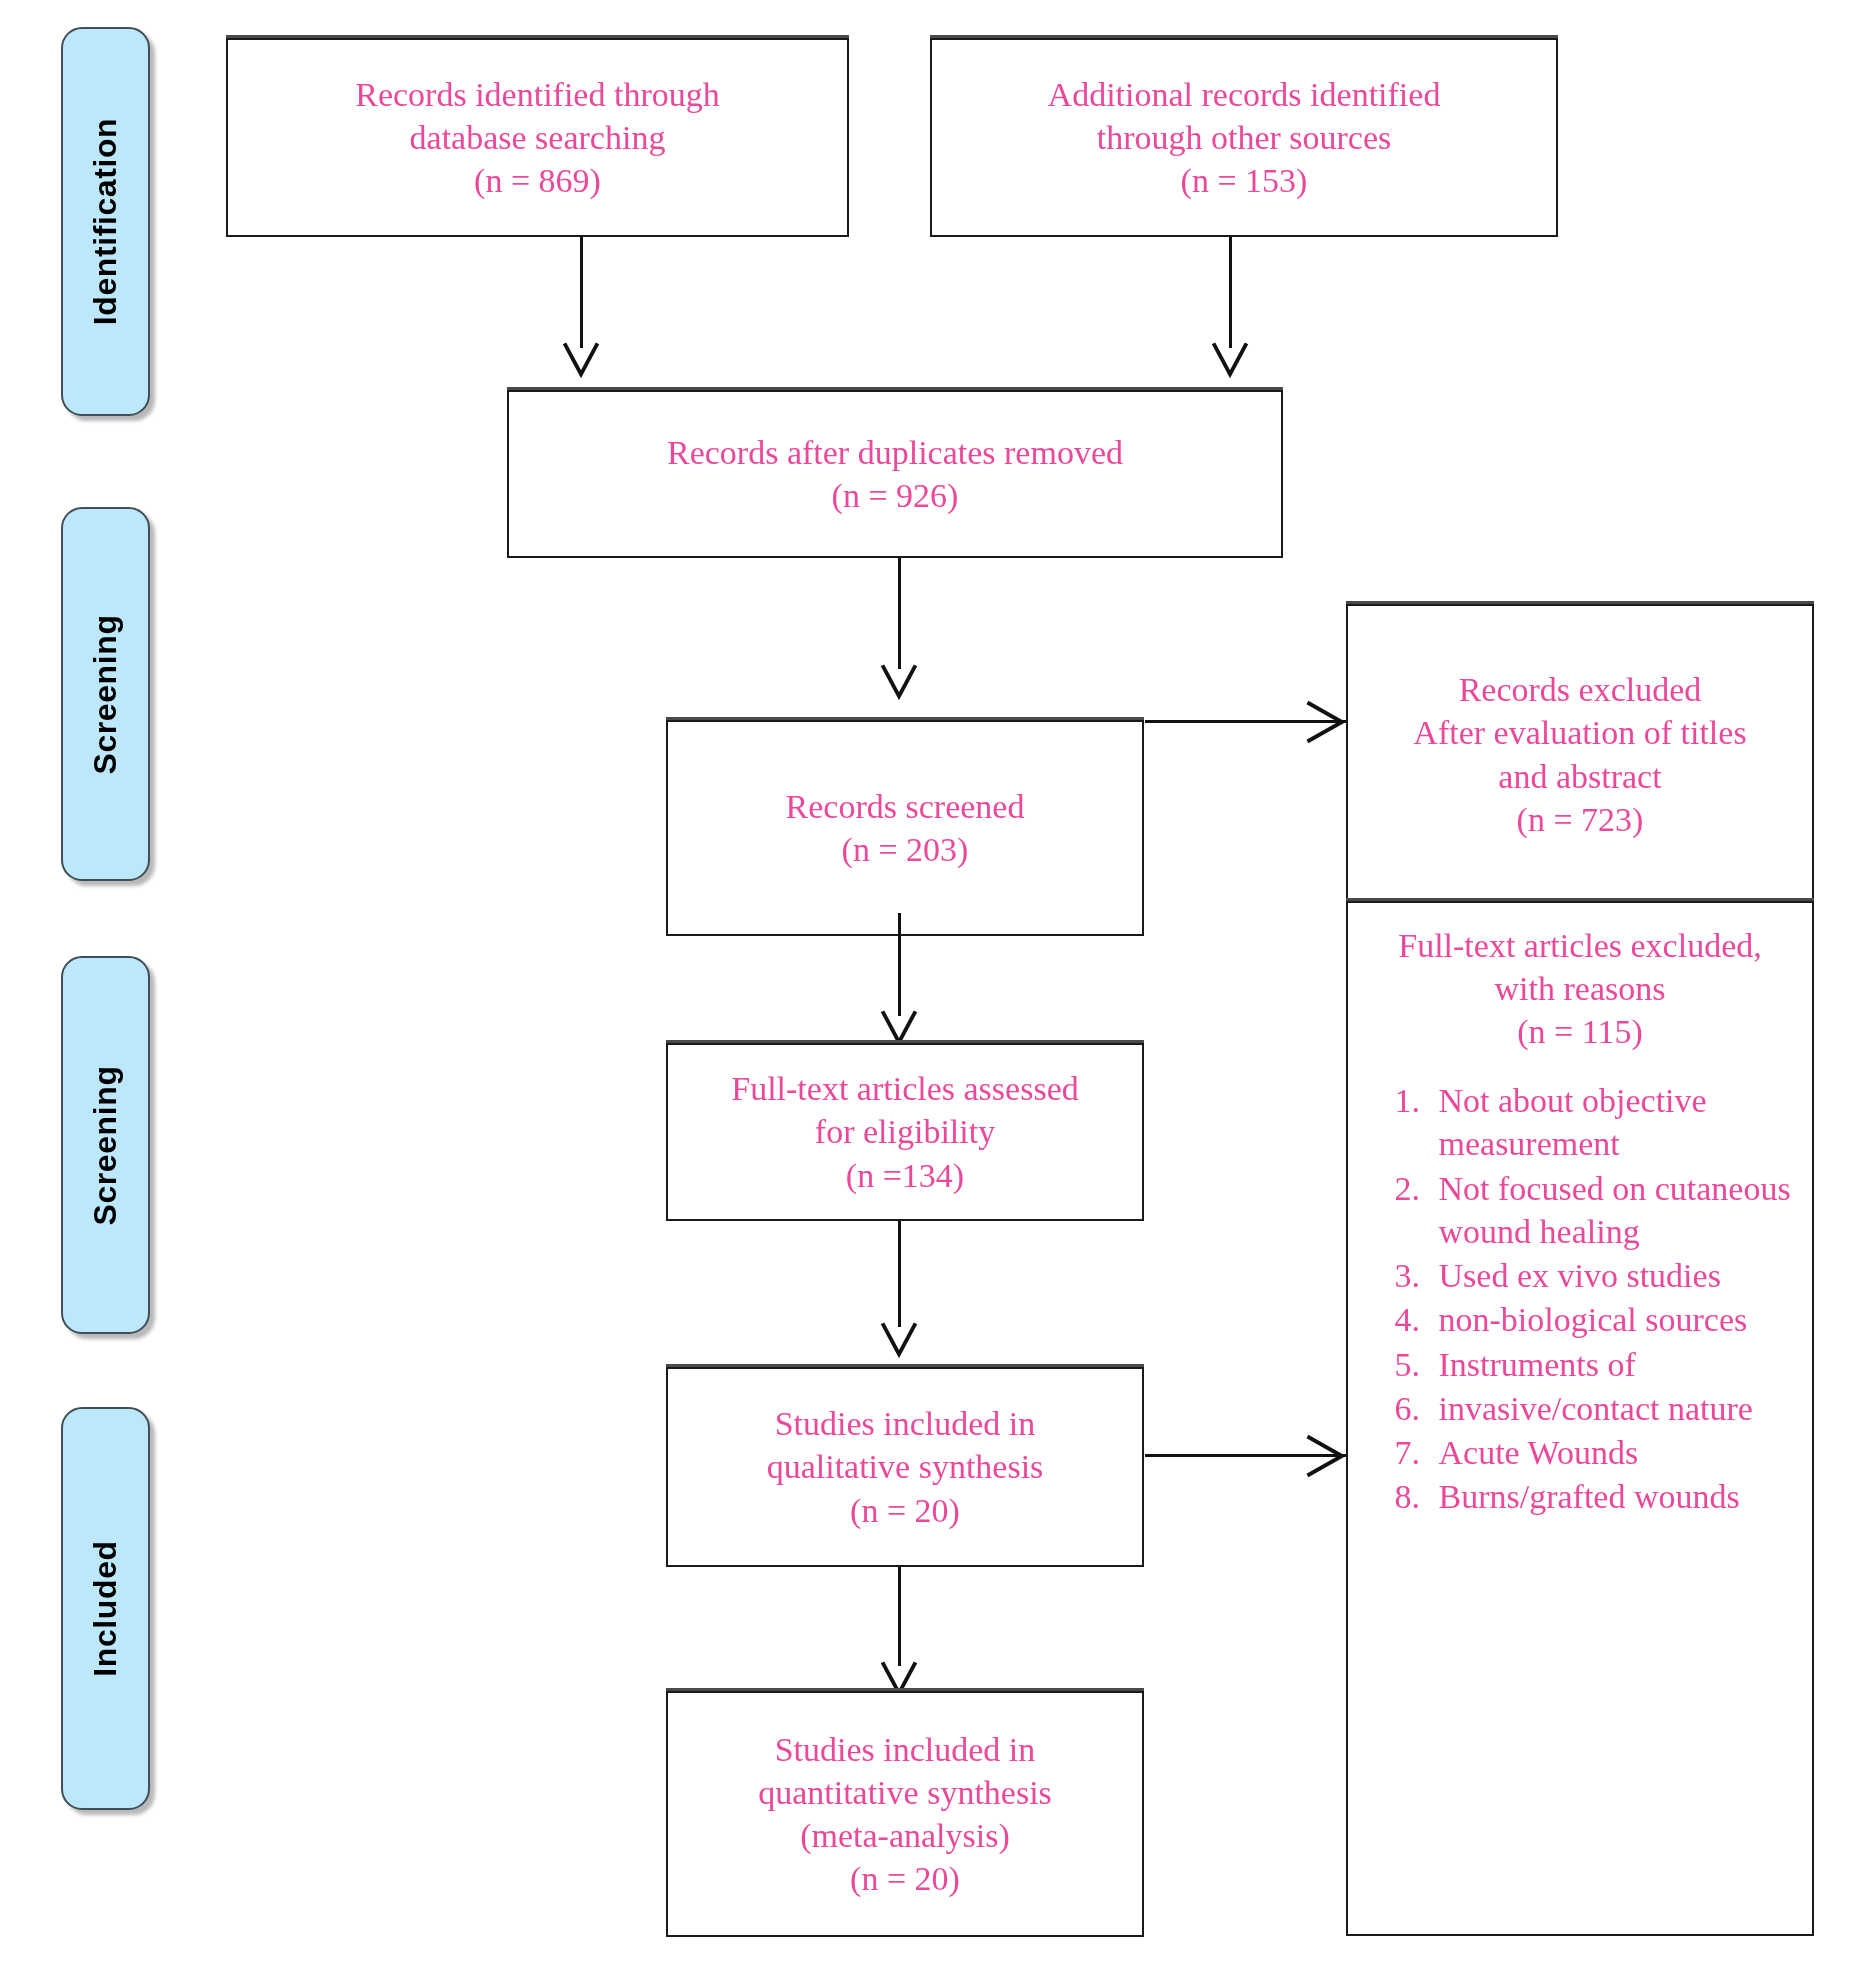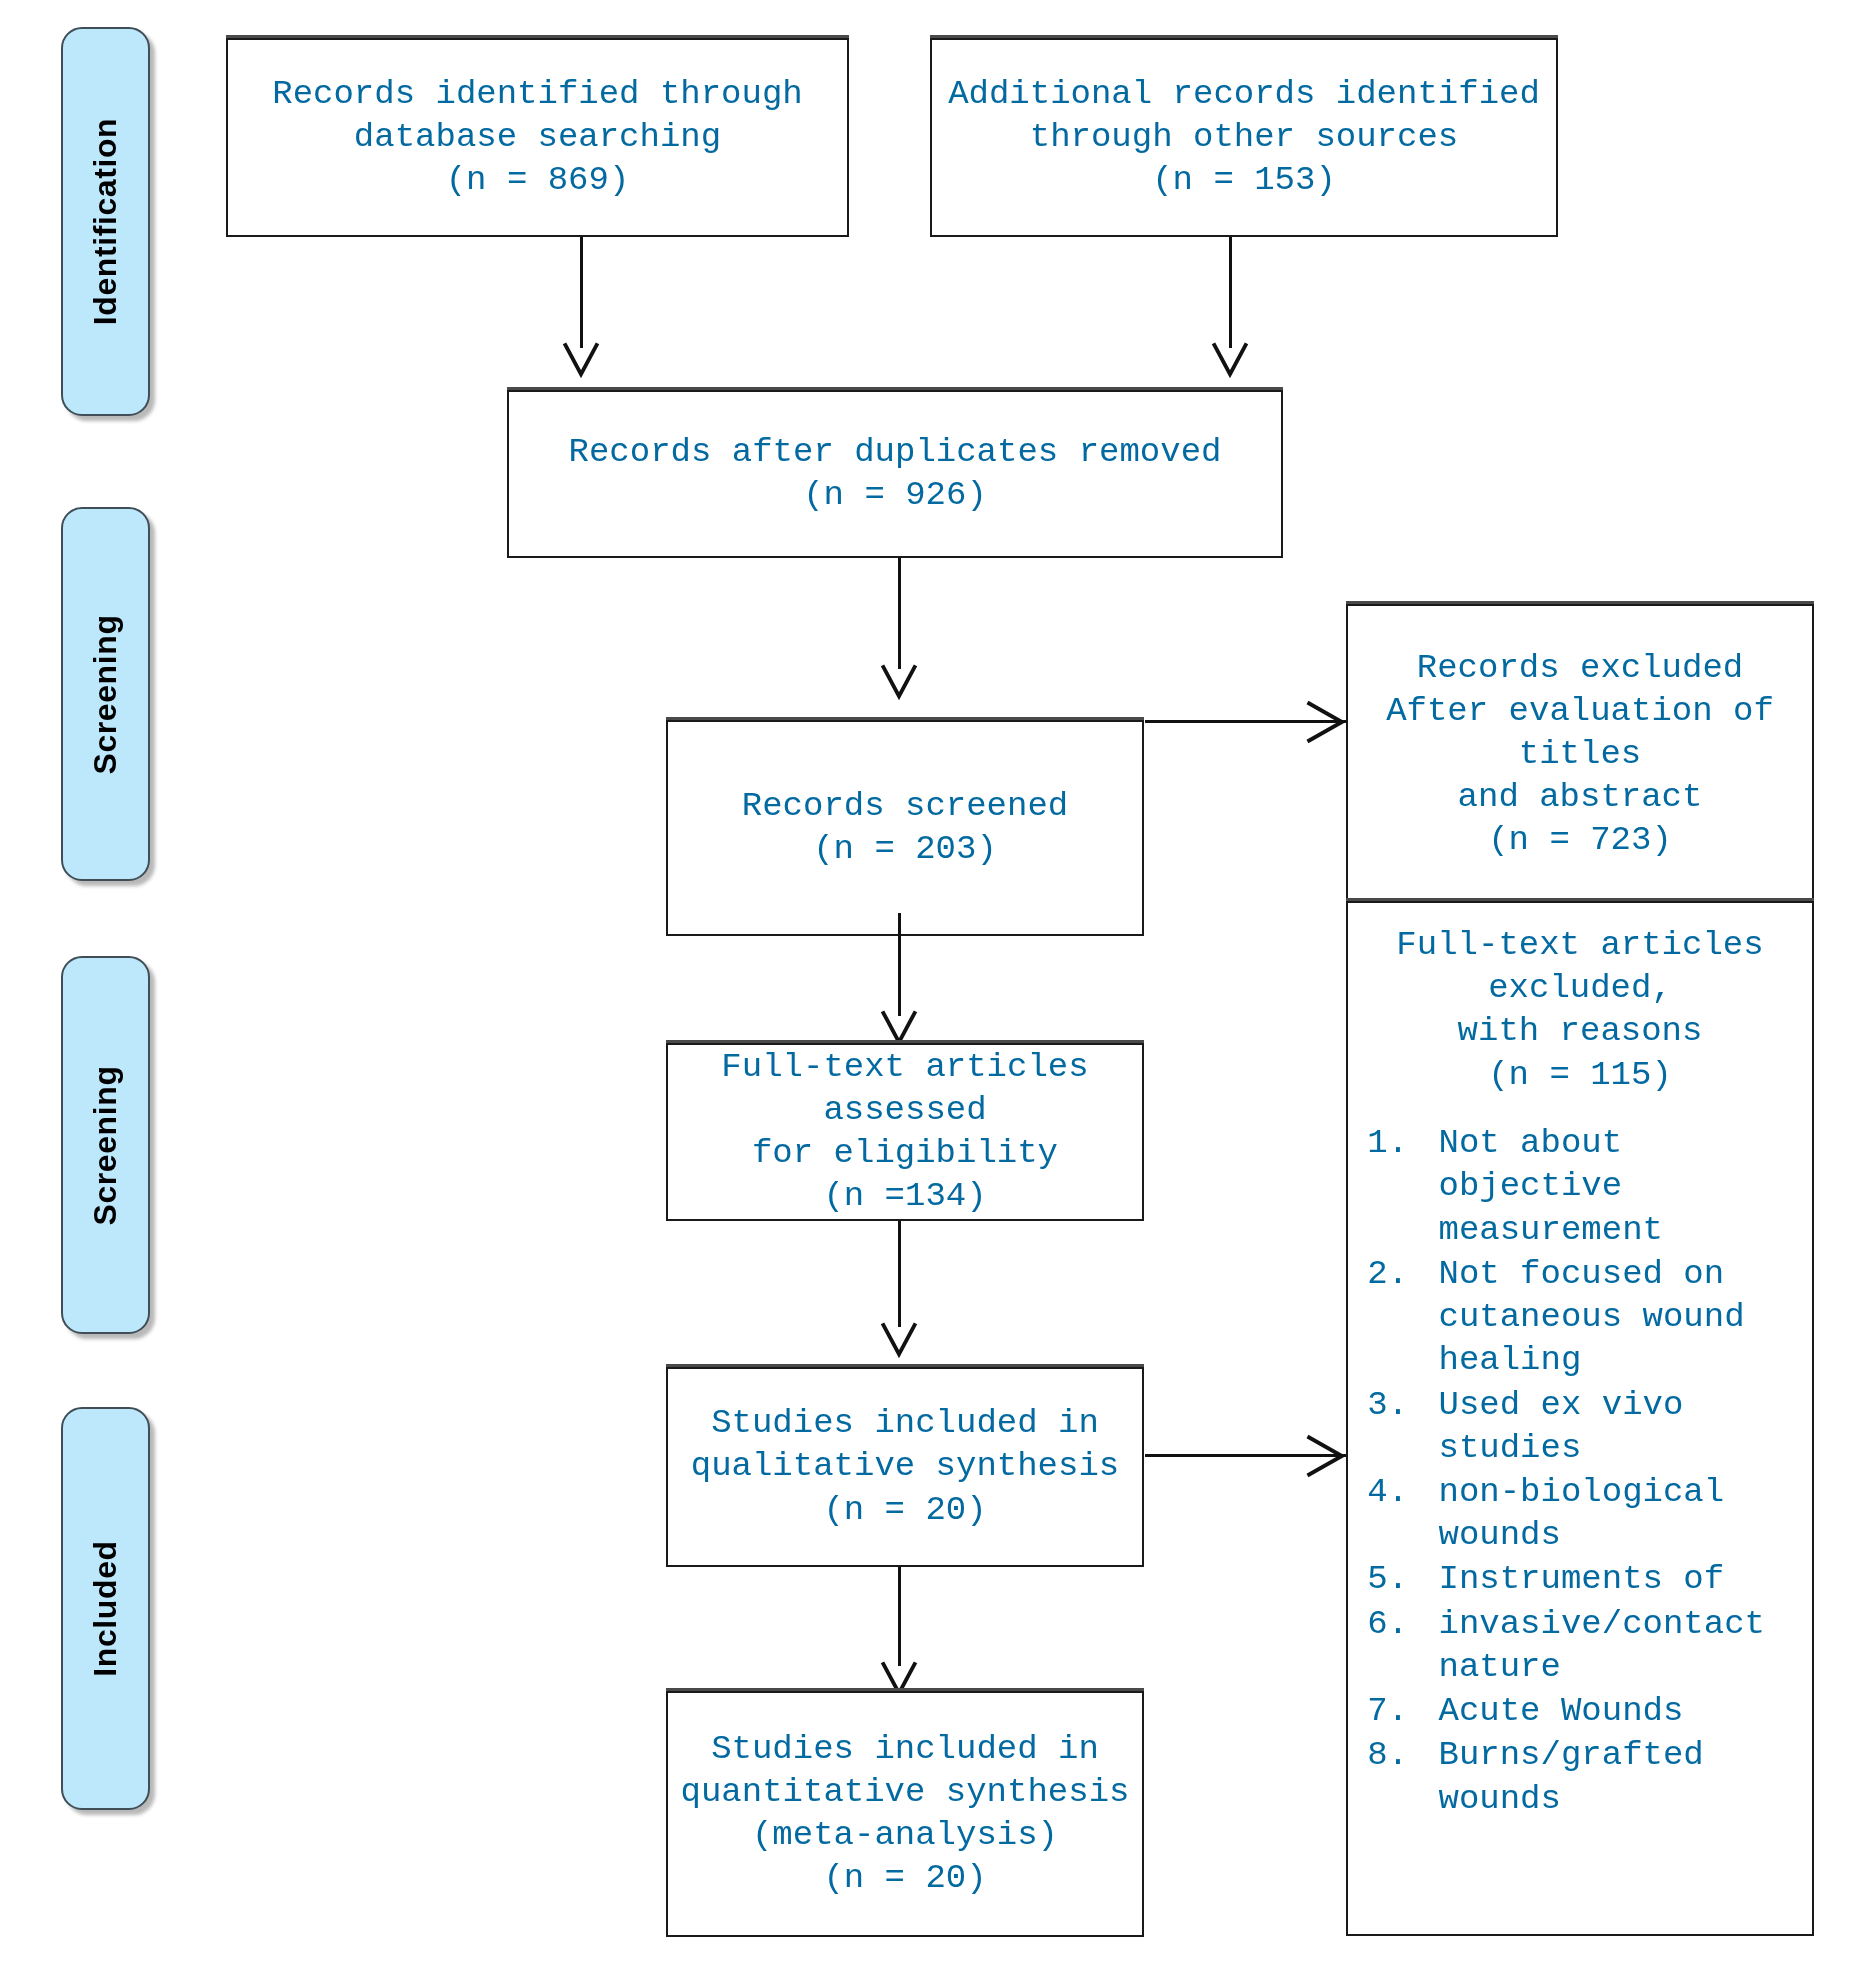--- a/index.html
+++ b/index.html
@@ -46,22 +46,22 @@
     box-shadow: 3.9px 3.9px 0px -1.1px rgba(0,0,0,0.0);
     display: flex;
     align-items: center;
     justify-content: center;
     text-align: center;
     padding: 7.8px 11px;
   }
   .box .body {
     font-size: 34px;
     line-height: 1.27;
-    color: #0369a1;
-    font-family: Liberation Mono, monospace;
+    color: #ec4899;
+    font-family: Liberation Serif, serif;
     width: 100%;
   }
   .box .body .ln { display: block; }
 
   
   .box::before {
     content: "";
     position: absolute;
     left: -2.2px; right: -2.2px; top: -5px;
     height: 2.8px;
@@ -212,21 +212,21 @@
     <div class="body">
       <div class="head">
         <span class="ln">Full-text articles excluded,</span>
         <span class="ln">with reasons</span>
         <span class="ln">(n = 115)</span>
       </div>
       <ol>
         <li>Not about objective measurement</li>
         <li>Not focused on cutaneous wound healing</li>
         <li>Used ex vivo studies</li>
-        <li>non-biological wounds</li>
+        <li>non-biological sources</li>
         <li>Instruments of</li>
         <li>invasive/contact nature</li>
         <li>Acute Wounds</li>
         <li>Burns/grafted wounds</li>
       </ol>
     </div>
   </div>
 
   <div class="vline" style="left:898px; top:1221px; height:106px;"></div>
   <div class="arrow-down" style="left:899px; top:1320px;">

